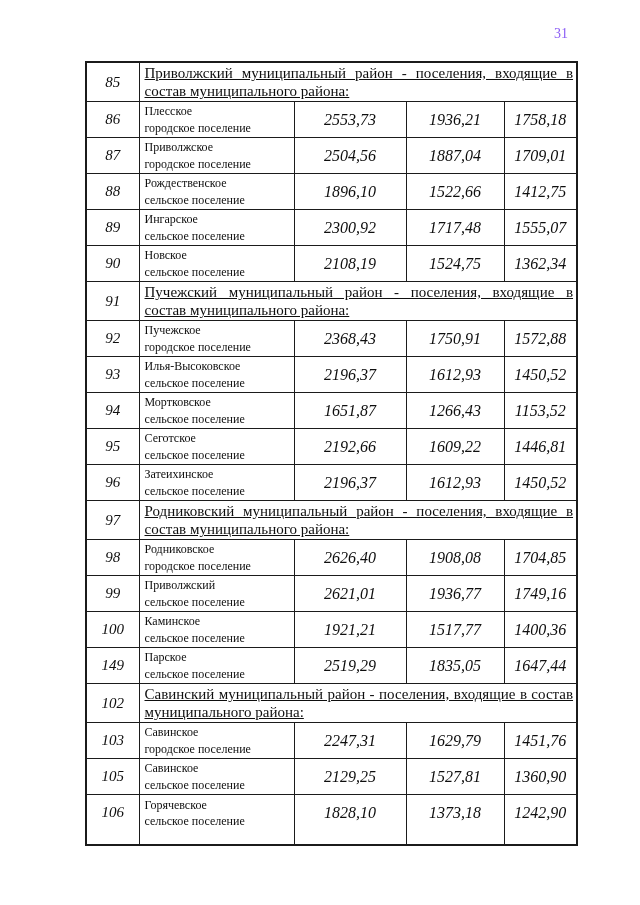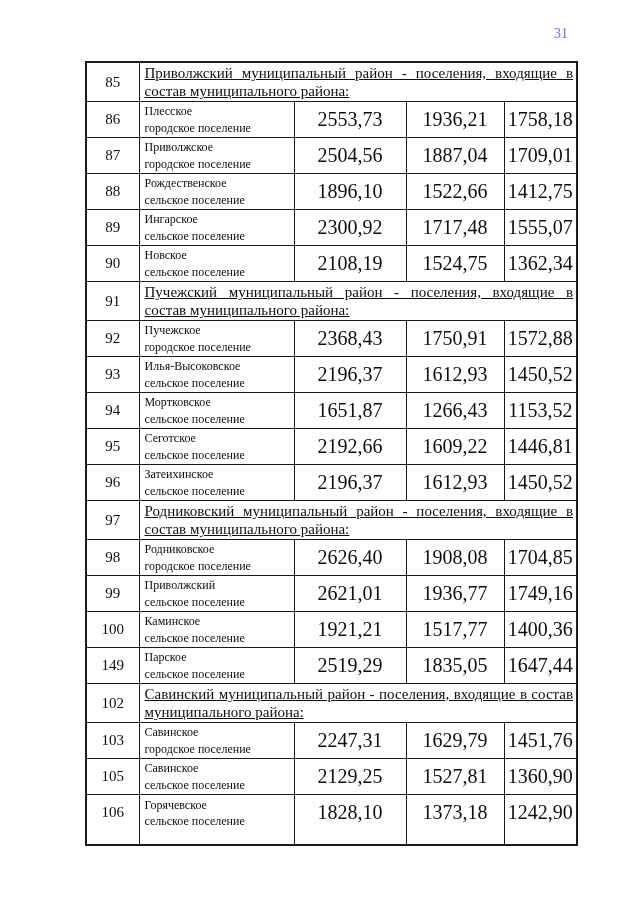--- a/index.html
+++ b/index.html
@@ -30,31 +30,33 @@
     padding: 0;
     overflow: hidden;
   }
   tr.data-row { height: 34px; }
   tr.section-row { height: 38px; }
   tr.last-row { height: 50px; padding-left: 8px; }
   td.num-cell {
     text-align: center;
     vertical-align: middle;
     font-size: 15px;
+    font-style: italic;
   }
   td.name-cell {
     vertical-align: middle;
     padding: 1px 3px 1px 5px;
     font-size: 12px;
     line-height: 16.5px;
   }
   td.val-cell {
     text-align: center;
     vertical-align: middle;
-    font-size: 20px;
+    font-size: 16px;
+    font-style: italic;
   }
   td.section-cell {
     vertical-align: middle;
     padding: 1px 3px 1px 5px;
     font-size: 15px;
     line-height: 18px;
     text-decoration: underline;
   }
   .sec-line1 {
     text-align: justify;

